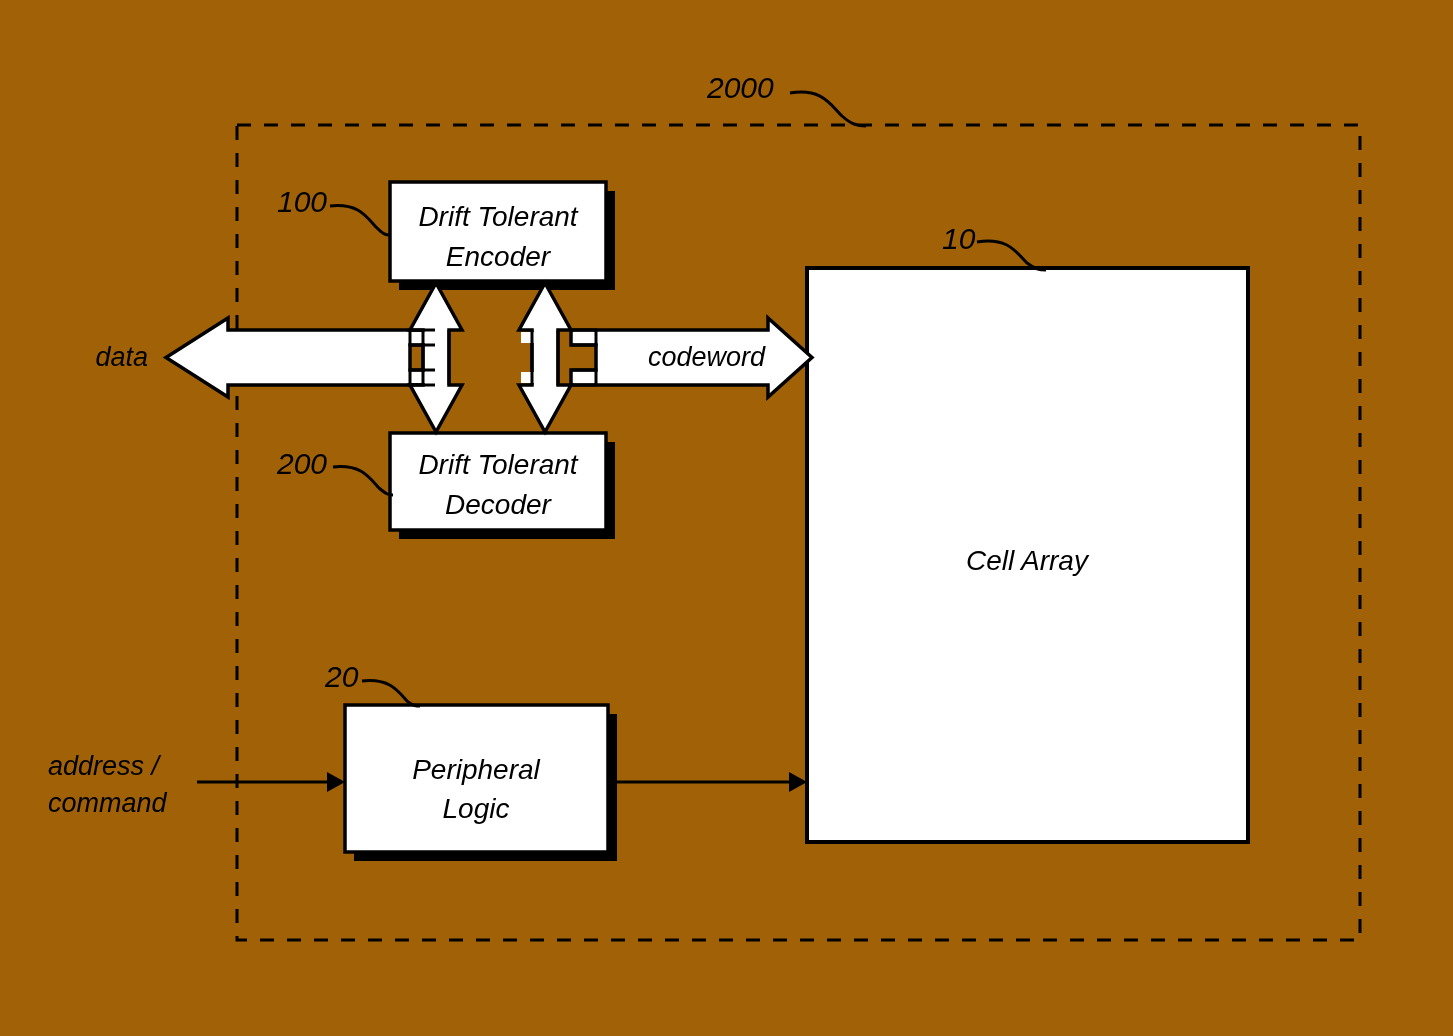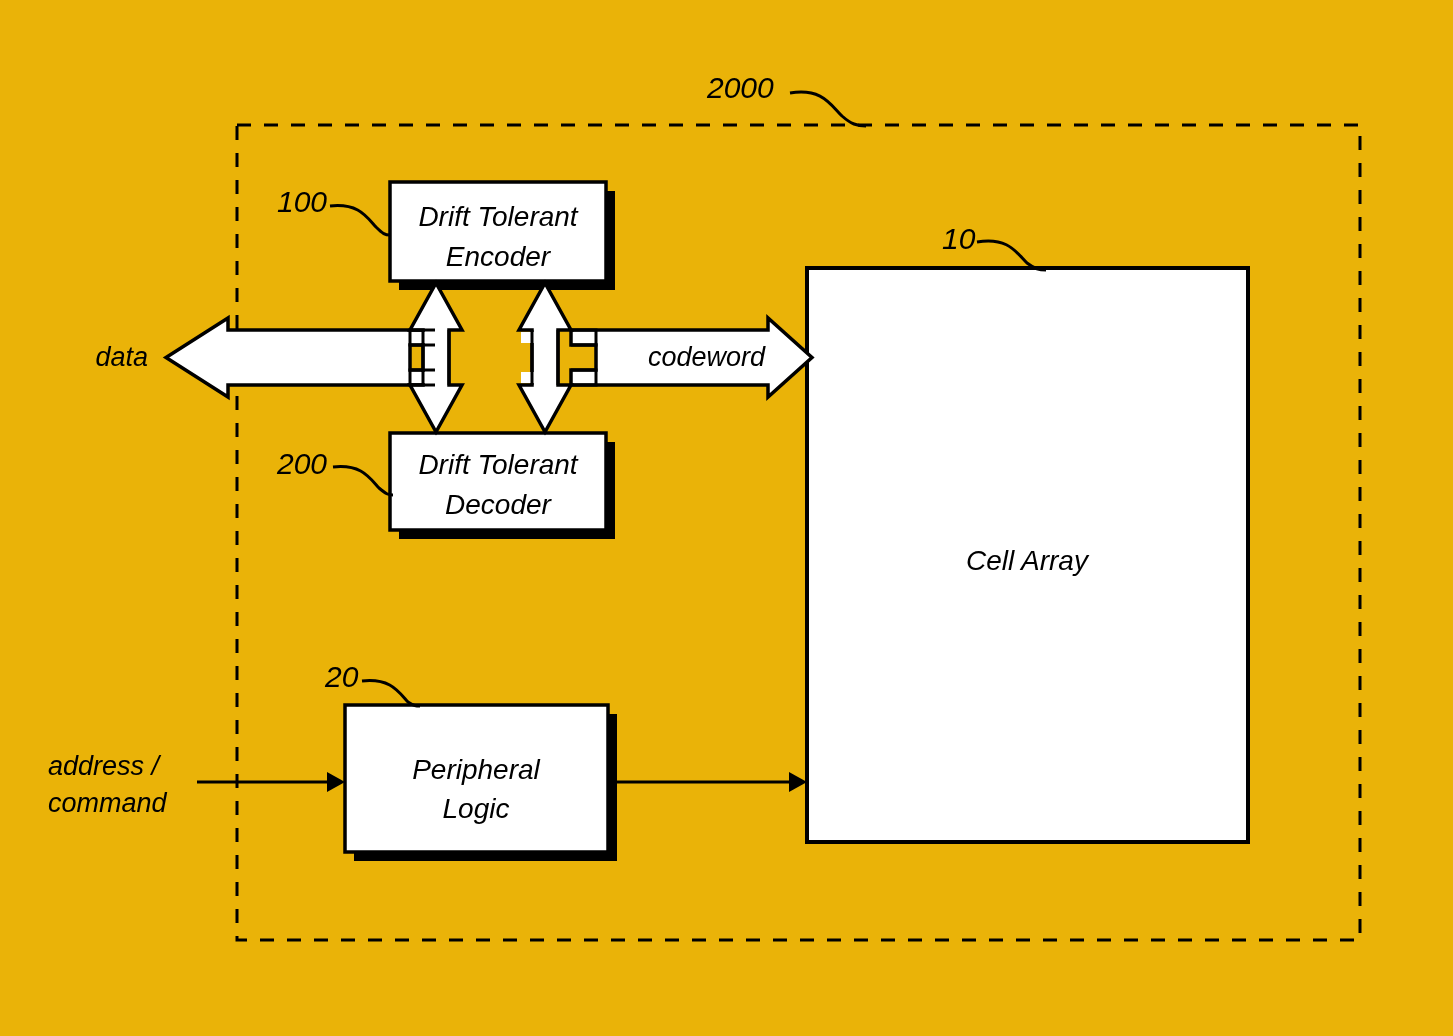--- a/index.html
+++ b/index.html
@@ -4,21 +4,21 @@
 <style>
   html, body {
     margin: 0;
     padding: 0;
     background: #ffffff;
   }
   #canvas {
     position: relative;
     width: 1453px;
     height: 1036px;
-    background: #eab308;
+    background: #a16207;
     overflow: hidden;
     font-family: "Liberation Sans", sans-serif;
   }
   #diagram-svg {
     position: absolute;
     left: 0;
     top: 0;
     width: 1453px;
     height: 1036px;
   }

